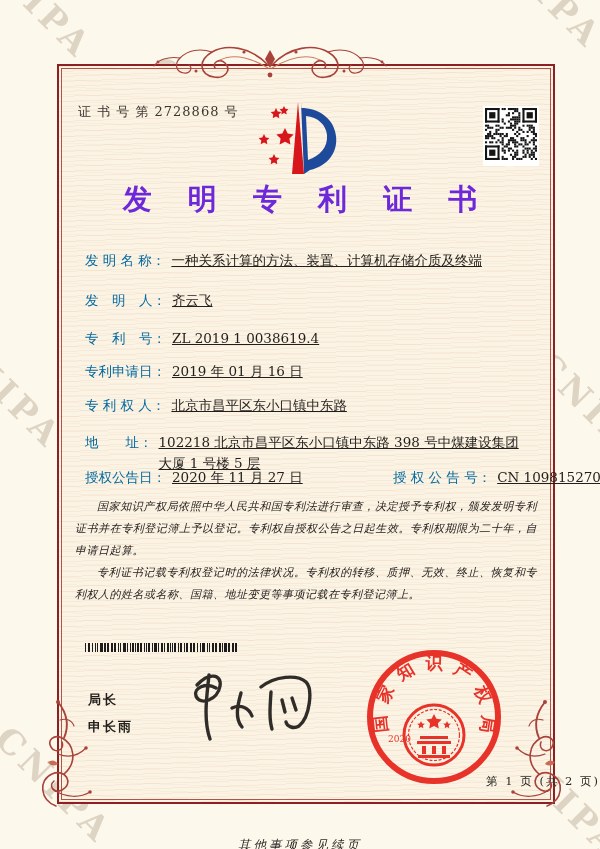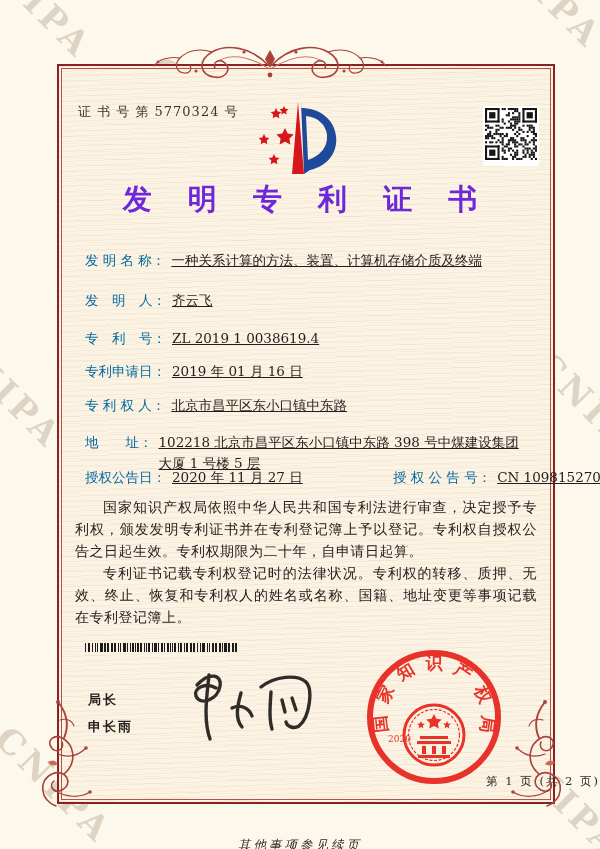--- a/index.html
+++ b/index.html
@@ -41,22 +41,22 @@
   }
   
   .row{position:absolute;left:85px;z-index:3;font-size:13.5px;line-height:21px;}
   .row .lbl{display:inline-block;vertical-align:top;color:#0369a1;}
   .row .val{display:inline-block;vertical-align:top;margin-left:6px;color:#211e1b;text-decoration:underline;}
   .row .val.wrap{width:372px;}
   .pair2{position:absolute;left:308px;top:0;white-space:nowrap;}
   
   .legal{
     position:absolute;left:75px;width:462px;z-index:3;
-    font-size:14px;line-height:22px;letter-spacing:.5px;
-    color:#262220;text-indent:2em;text-align:justify;
+    font-size:11px;line-height:22px;letter-spacing:.5px;
+    font-style:italic;color:#262220;text-indent:2em;text-align:justify;
   }
   
   .barcode{position:absolute;left:85px;top:637px;z-index:3;}
   .officer{position:absolute;left:88px;top:691px;z-index:3;font-family:Liberation Mono, monospace;font-weight:bold;font-size:13px;letter-spacing:2px;color:#23201d;}
   .officer div{margin-bottom:9px;}
   .signature{position:absolute;left:175px;top:665px;z-index:3;}
   .seal{position:absolute;left:354px;top:640px;z-index:4;opacity:.93;}
   .pagenum{position:absolute;left:0;right:0;top:774px;z-index:3;text-align:right;font-size:11.5px;letter-spacing:2px;color:#2c2825;}
   .footnote{position:absolute;left:0;right:0;top:809px;z-index:3;text-align:center;font-size:12.5px;letter-spacing:3px;font-style:italic;color:#2c2825;margin-top:28px;}
   
@@ -131,21 +131,21 @@
     <path d="M26,22 C32,20 38,22 40,28" stroke-width="1.1"></path>
   </g>
   <g fill="#a8423a">
     <circle cx="24" cy="4" r="2"></circle>
       <circle cx="52" cy="50" r="1.8"></circle>
       <circle cx="56" cy="94" r="1.8"></circle>
     <path d="M14,64 q6,-4 10,2 q-6,4 -10,-2 z" fill="#c96a55"></path>
   </g>
 </svg>
 
-<div class="cert-no">证 书 号 第 5770324 号</div>
+<div class="cert-no">证 书 号 第 2728868 号</div>
 
 <svg class="logo" width="96" height="80" viewBox="0 0 96 80">
   <path d="M46,2 L52,74 L40,74 Z" fill="#d7161b"></path>
   <path d="M49,2 L52,74 L58,70 C76,66 86,52 84,36 C82,18 66,8 49,8 Z M54,16 C66,17 74,25 75,35 C76,47 68,56 56,60 Z" fill="#1e4a9c"></path>
   <g fill="#d7161b">
     <path d="M33,28 l2.7,5.5 6,.9 -4.3,4.2 1,6 -5.4,-2.8 -5.4,2.8 1,-6 -4.3,-4.2 6,-.9 z"></path>
     <path d="M20,14 l1.7,3.4 3.7,.6 -2.7,2.6 .6,3.7 -3.3,-1.8 -3.3,1.8 .6,-3.7 -2.7,-2.6 3.7,-.6 z" transform="translate(4,-6)"></path>
     <path d="M12,34 l1.7,3.4 3.7,.6 -2.7,2.6 .6,3.7 -3.3,-1.8 -3.3,1.8 .6,-3.7 -2.7,-2.6 3.7,-.6 z"></path>
     <path d="M20,52 l1.7,3.4 3.7,.6 -2.7,2.6 .6,3.7 -3.3,-1.8 -3.3,1.8 .6,-3.7 -2.7,-2.6 3.7,-.6 z" transform="translate(2,2)"></path>
     <path d="M30,10 l1.4,2.8 3,.5 -2.2,2.1 .5,3 -2.7,-1.5 -2.7,1.5 .5,-3 -2.2,-2.1 3,-.5 z" transform="translate(2,-4)"></path>

